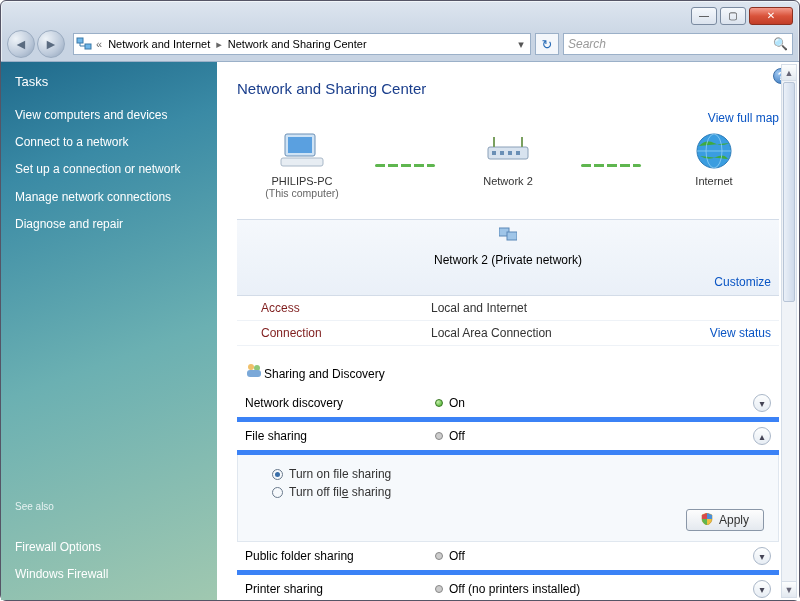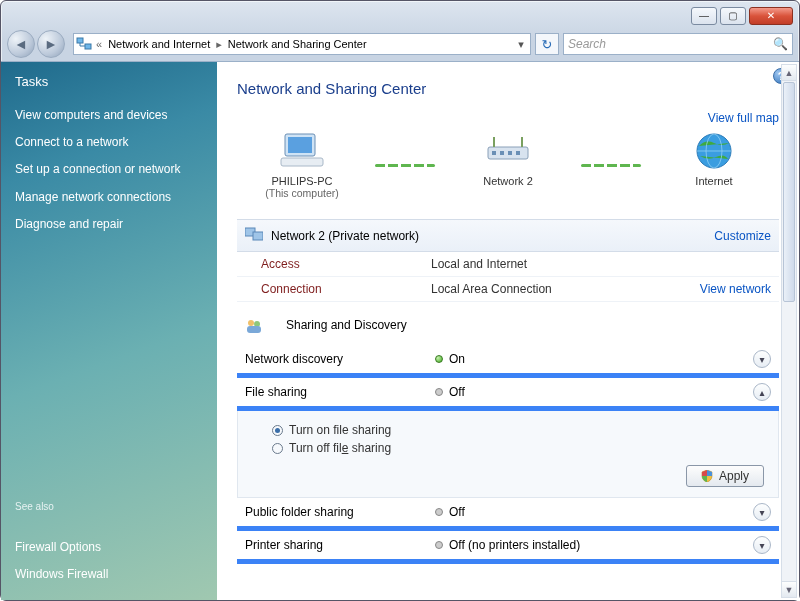--- a/index.html
+++ b/index.html
@@ -125,27 +125,28 @@
   .node .sub { color:#666; font-size:10.5px; }
   .connector { height:3px; flex-basis:60px; flex-grow:1; background: repeating-linear-gradient(90deg,#5fb64f 0 10px, transparent 10px 13px); border-radius:2px; max-width:80px; }
   .node-icon { width:48px;height:40px; display:flex;align-items:center;justify-content:center; margin-bottom:4px; }
   .section-head {
     background: linear-gradient(#f5f8fc,#eaf0f8);
     border-top:1px solid #d3dce8;
     border-bottom:1px solid #d3dce8;
     padding:6px 8px;
     display:flex; align-items:center; gap:8px;
     font-size:12px;
+    flex-direction:column;
   }
   .section-head .right-link { margin-left:auto; color:#0a55c4; cursor:pointer; }
   .kv { display:flex; padding:5px 8px 5px 24px; font-size:12px; border-bottom:1px solid #eef2f7; align-items:center; }
   .kv .k { width:170px; color:#7f1d1d; }
   .kv .v { color:#333; }
   .kv .link { margin-left:auto; color:#0a55c4; cursor:pointer; }
-  .sd-head { display:flex; align-items:flex-start; gap:23px; padding:16px 8px 8px 8px; font-size:12px; font-weight:normal; }
+  .sd-head { display:flex; align-items:flex-end; gap:1px; padding:16px 8px 8px 8px; font-size:12px; font-weight:normal; }
   .sd-row {
     display:flex; align-items:center; padding:5px 8px;
     border-bottom:5px solid #3b82f6; font-size:12px;
   }
   .sd-row .label { width:190px; }
   .dot { width:8px;height:8px;border-radius:50%; margin-right:6px; border:1px solid #888; display:inline-block; }
   .dot.on { background: radial-gradient(circle at 30% 30%, #c9f2b0, #3faa1f); border-color:#3a7a24; }
   .dot.off { background:#ccc; }
   .expand-btn {
     margin-left:auto; width:18px;height:18px;border-radius:50%;
@@ -158,21 +159,21 @@
   }
   .expanded-panel .desc { margin-bottom:6px; line-height:1.4; }
   .radio-row { display:flex; align-items:center; gap:6px; padding:2px 0; }
   .radio { width:11px;height:11px;border-radius:50%;border:1px solid #6a7a8c;display:inline-flex;align-items:center;justify-content:center; }
   .radio.checked::after { content:""; width:5px;height:5px;border-radius:50%; background:#3a6ea8; }
   .apply-row { display:flex; justify-content:flex-end; margin-top:8px; }
   .apply-btn {
     border:1px solid #8a97a8; border-radius:3px;
     background:linear-gradient(#fdfdfd,#e4e9ef);
     padding:3px 14px; font-size:12px;
-    display:flex;align-items:center;gap:6px;cursor:pointer;
+    display:flex;align-items:flex-start;gap:6px;cursor:pointer;
   }
   .shield {
     width:12px;height:12px;display:inline-block;
   }
   .u { text-decoration: underline; }
   .scroll-track { position:absolute; right:2px; top:2px; bottom:2px; width:16px; background:#f0f3f7; border:1px solid #d6dee8; display:flex; flex-direction:column; }
   .scroll-btn { height:16px; display:flex;align-items:center;justify-content:center;color:#667; font-size:9px; background:linear-gradient(#fdfefe,#e3e9f0); border-bottom:1px solid #d6dee8; }
   .scroll-btn.bot { border-bottom:none; border-top:1px solid #d6dee8; }
   .scroll-thumb { flex:0 0 220px; margin:1px; border-radius:2px; background:linear-gradient(90deg,#eaf0f8,#cfdaea); border:1px solid #b7c4d6; }
   .scroll-space { flex:1; }
@@ -289,21 +290,21 @@
         <span>Network  2 (Private network)</span>
         <span class="right-link">Customize</span>
       </div>
       <div class="kv">
         <div class="k">Access</div>
         <div class="v">Local and Internet</div>
       </div>
       <div class="kv">
         <div class="k">Connection</div>
         <div class="v">Local Area Connection</div>
-        <div class="link">View network</div>
+        <div class="link">View status</div>
       </div>
 
       <div class="sd-head">
         <span>
           <svg width="18" height="16" viewBox="0 0 18 16">
                 <circle cx="6" cy="5" r="3" fill="#f0c06a"></circle>
                 <circle cx="12" cy="6" r="3" fill="#8fc77a"></circle>
                 <rect x="2" y="8" width="14" height="7" rx="3" fill="#7aa8d8"></rect>
               </svg>
         </span>

